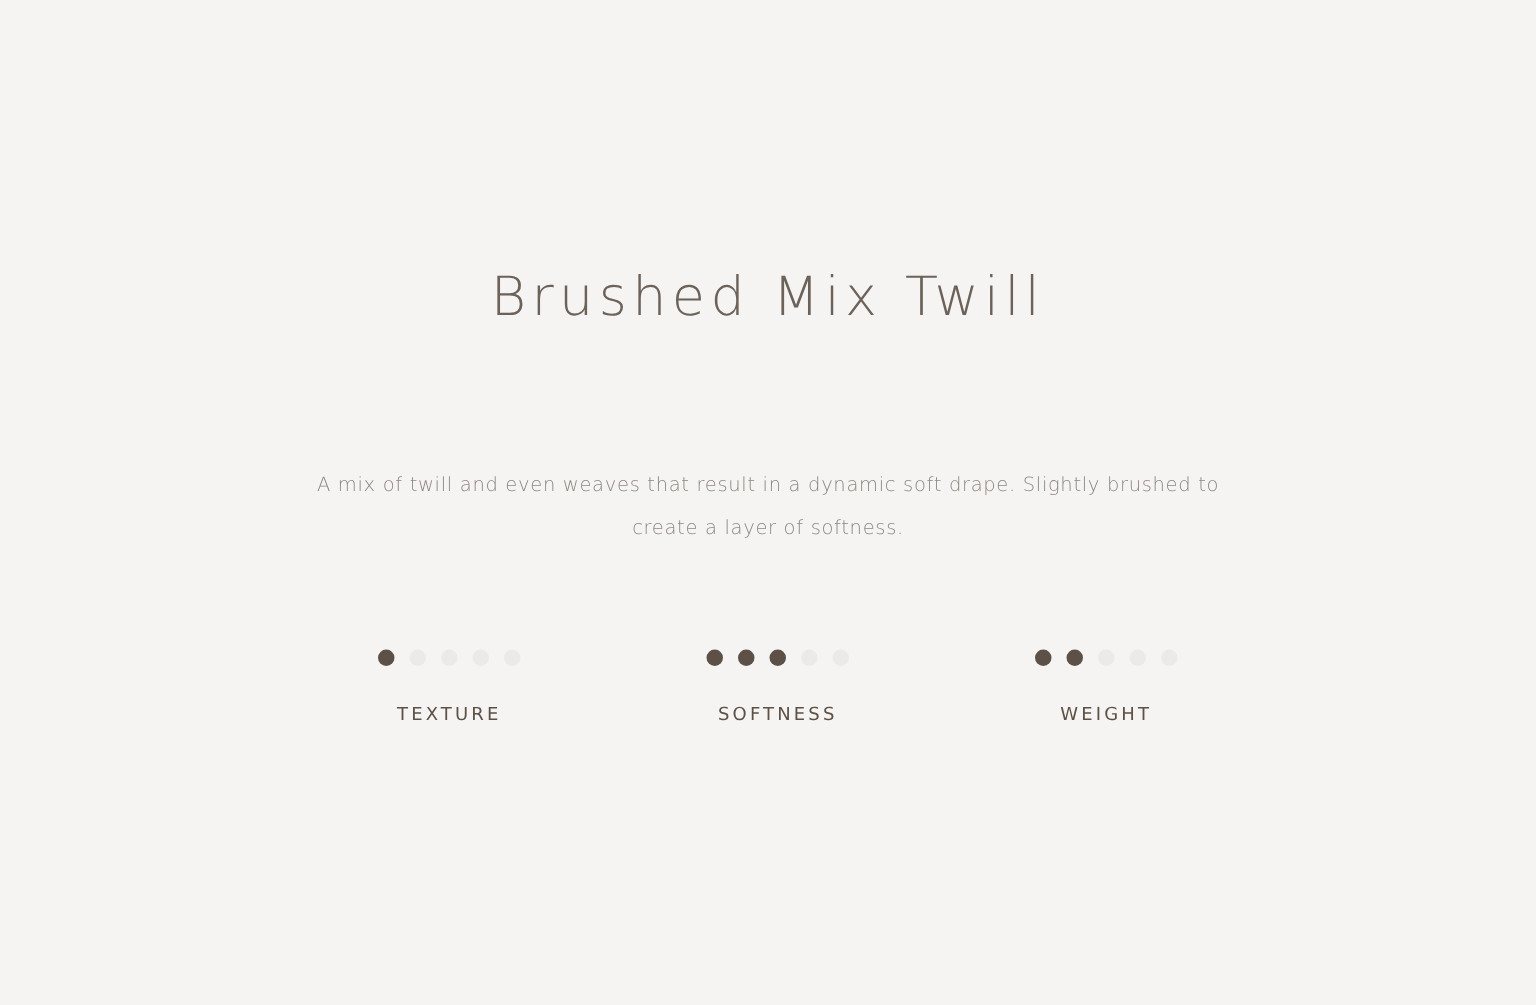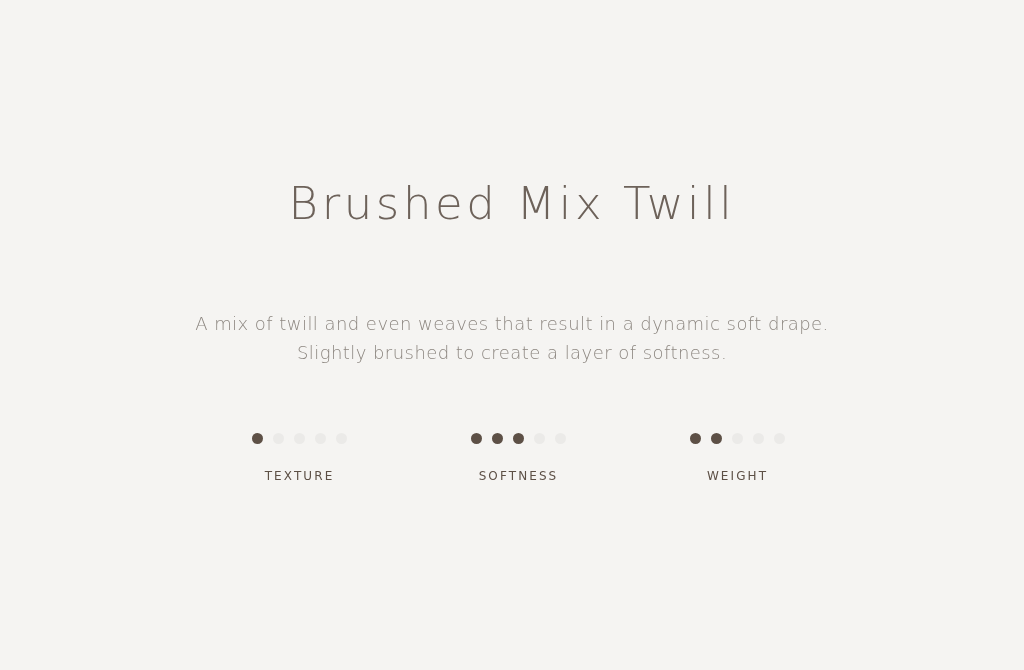--- a/index.html
+++ b/index.html
@@ -25,38 +25,38 @@
   }
 
   
   .fabric-title {
     position: absolute;
     top: 178px;
     left: 0;
     width: 1024px;
     text-align: center;
     font-family: "DejaVu Sans", sans-serif;
-    font-size: 45px;
+    font-size: 36px;
     font-weight: 300;
     letter-spacing: 3.6px;
     color: #6d625a;
     line-height: 1.16;
     white-space: nowrap;
   }
 
   
   .fabric-description {
     position: absolute;
     top: 309px;
     left: 50%;
     transform: translateX(-50%);
     width: 640px;
     text-align: center;
     font-family: "DejaVu Sans", sans-serif;
-    font-size: 18px;
+    font-size: 13px;
     font-weight: 300;
     letter-spacing: 0.45px;
     line-height: 29px;
     color: #8d8781;
   }
 
   
   .ratings-row {
     position: absolute;
     top: 430px;

